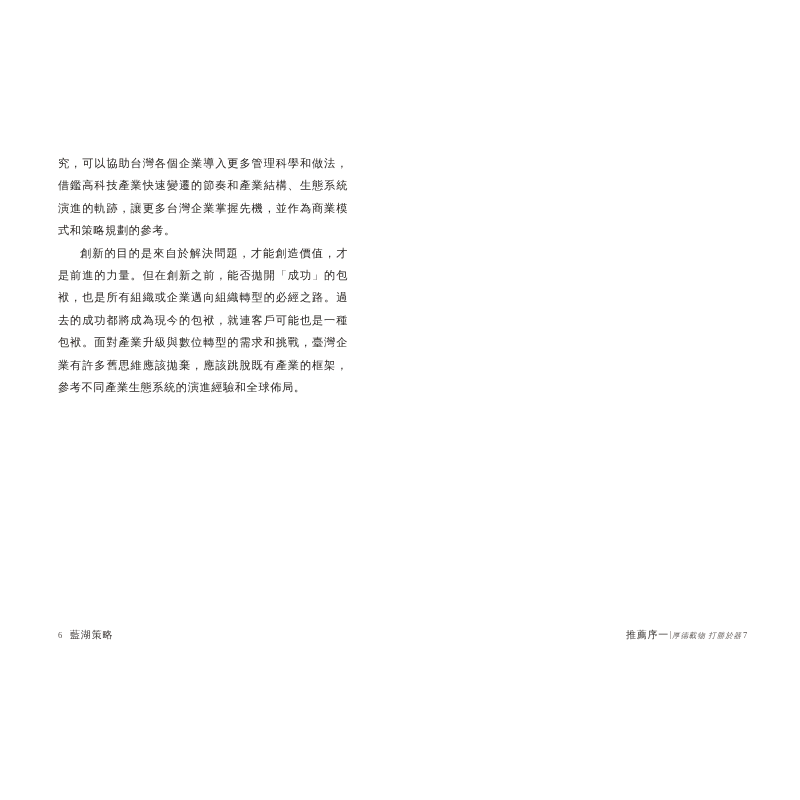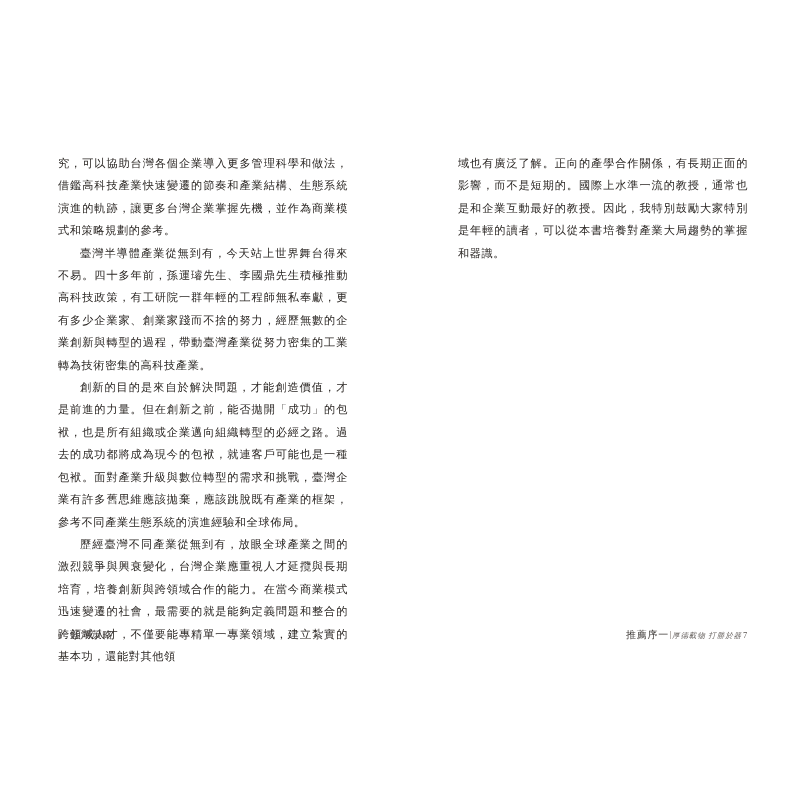--- a/index.html
+++ b/index.html
@@ -113,34 +113,29 @@
 </style>
 </head>
 <body>
 
 <div class="page">
   <div class="spread">
 
     <div class="leaf leaf-left">
       <div class="text-column">
         <p class="para">究，可以協助台灣各個企業導入更多管理科學和做法，借鑑高科技產業快速變遷的節奏和產業結構、生態系統演進的軌跡，讓更多台灣企業掌握先機，並作為商業模式和策略規劃的參考。</p>
-        <p class="para indent">臺灣半導體產業從無到有，今天站上世界舞台得來不易。四十多年前，孫運璿先生、李國鼎先生積極推動高科技政策，有工研院一群年輕的工程師無私奉獻，更有多少企業家、創業家踐而不捨的努力，經歷無數的企業創新與轉型的過程，帶動臺灣產業從努力密集的工業轉為技術密集的高科技產業。</p>
         <p class="para indent">創新的目的是來自於解決問題，才能創造價值，才是前進的力量。但在創新之前，能否拋開「成功」的包袱，也是所有組織或企業邁向組織轉型的必經之路。過去的成功都將成為現今的包袱，就連客戶可能也是一種包袱。面對產業升級與數位轉型的需求和挑戰，臺灣企業有許多舊思維應該拋棄，應該跳脫既有產業的框架，參考不同產業生態系統的演進經驗和全球佈局。</p>
-        <p class="para indent">歷經臺灣不同產業從無到有，放眼全球產業之間的激烈競爭與興衰變化，台灣企業應重視人才延攬與長期培育，培養創新與跨領域合作的能力。在當今商業模式迅速變遷的社會，最需要的就是能夠定義問題和整合的跨領域人才，不僅要能專精單一專業領域，建立紮實的基本功，還能對其他領</p>
       </div>
       <div class="footer footer-left">
         <span class="folio">6</span>
         <span class="footer-title">藍湖策略</span>
       </div>
     </div>
 
     <div class="leaf leaf-right">
-      <div class="text-column">
-        <p class="para">域也有廣泛了解。正向的產學合作關係，有長期正面的影響，而不是短期的。國際上水準一流的教授，通常也是和企業互動最好的教授。因此，我特別鼓勵大家特別是年輕的讀者，可以從本書培養對產業大局趨勢的掌握和器識。</p>
-      </div>
       <div class="footer footer-right">
         <span class="footer-title">推薦序一</span>
         <span class="footer-sep"></span>
         <span class="footer-sub">厚德載物 打勝於器</span>
         <span class="folio">7</span>
       </div>
     </div>
 
     <div class="gutter"></div>
   </div>

